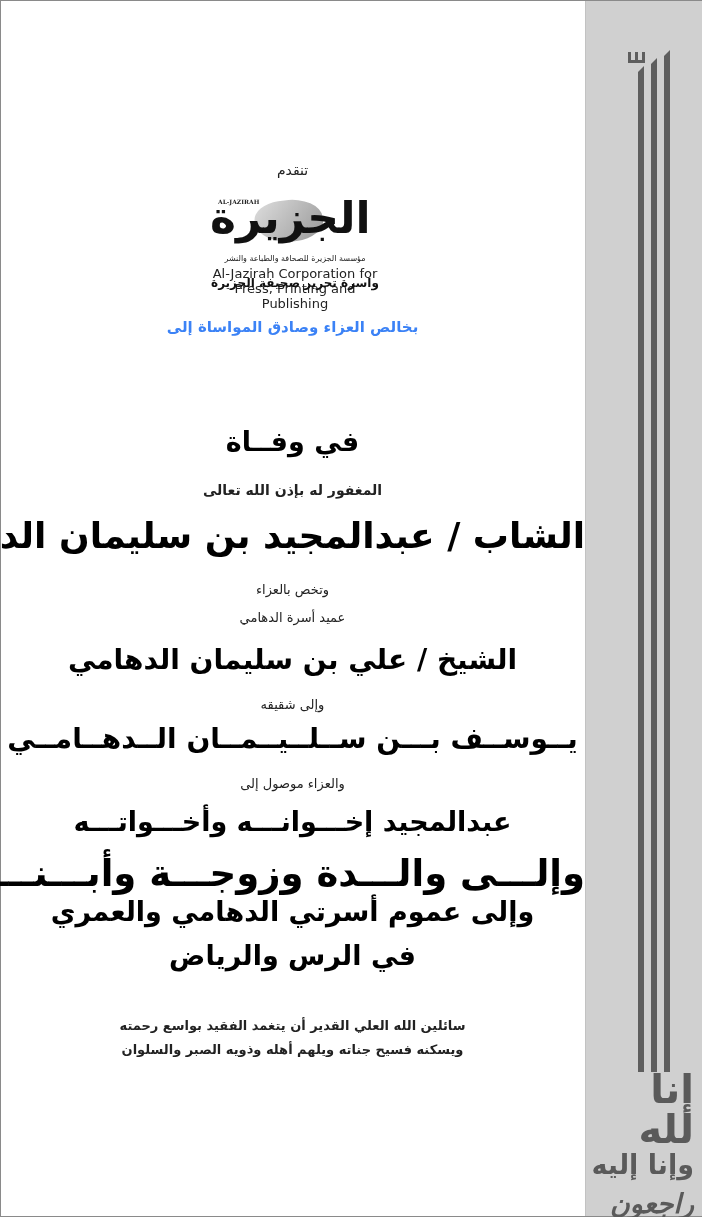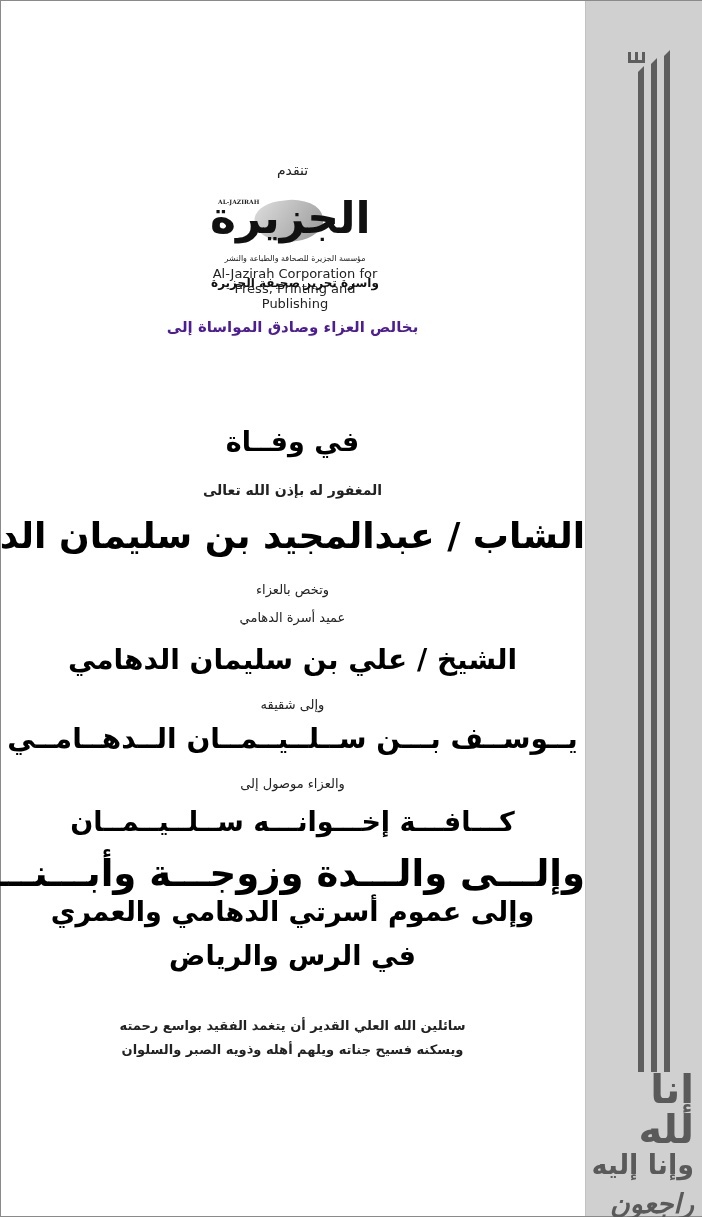--- a/index.html
+++ b/index.html
@@ -22,21 +22,21 @@
            color: #5a5a5a; font-family: "DejaVu Sans", sans-serif; font-weight: bold;
            direction: rtl; line-height: 1; }
   .verse .l1 { font-size: 40px; letter-spacing: -1px; }
   .verse .l2 { font-size: 27px; margin-top: 2px; }
   .verse .l3 { font-size: 27px; margin-top: 12px; font-style: italic; }
 
   .content { position: absolute; left: 0; top: 0; width: 585px; height: 942px;
              direction: rtl; text-align: center; }
   .line { position: absolute; left: 0; width: 585px; text-align: center; white-space: nowrap; }
   .small { font-size: 13px; font-weight: normal; color: #222; }
-  .med { font-size: 16px; color: #4c1d95; }
+  .med { font-size: 16px; color: #3b82f6; }
   .big { font-weight: bold; color: #000; }
 
   .logo { position: absolute; left: 200px; top: 192px; width: 190px; height: 100px; direction: ltr; }
   .logo .latin-mark { position: absolute; left: 18px; top: 6px; font-size: 6px; font-family: "DejaVu Serif", serif; font-weight: bold; color: #222; }
   .logo .map { position: absolute; left: 55px; top: 8px; width: 68px; height: 42px;
                background: linear-gradient(135deg, #d9d9d9, #8d8d8d); border-radius: 40% 55% 45% 60%;
                transform: rotate(-8deg); opacity: .9; }
   .logo .wordmark { position: absolute; left: 10px; top: 4px; width: 170px; text-align: left;
                     font-size: 44px; font-weight: bold; color: #111; direction: rtl; line-height: 1; }
   .logo .ar-sub { position: absolute; left: 0; top: 62px; width: 190px; text-align: center; font-size: 8px; color: #222; direction: rtl; }
@@ -65,21 +65,21 @@
   <div class="line small" style="top:482px;font-size:14px;font-weight:bold;">المغفور له بإذن الله تعالى</div>
   <div class="line big" style="top:515px;font-size:36px;">الشاب / عبدالمجيد بن سليمان الدهامي</div>
 
   <div class="line small" style="top:582px;">وتخص بالعزاء</div>
   <div class="line small" style="top:610px;">عميد أسرة الدهامي</div>
   <div class="line big" style="top:643px;font-size:28px;">الشيخ / علي بن سليمان الدهامي</div>
   <div class="line small" style="top:697px;">وإلى شقيقه</div>
   <div class="line big" style="top:722px;font-size:28px;">يــوســف بـــن ســلــيــمــان الــدهــامــي</div>
   <div class="line small" style="top:776px;">والعزاء موصول إلى</div>
 
-  <div class="line big" style="top:806px;font-size:27px;">كـــافـــة إخـــوانـــه ســلــيــمــان</div>
+  <div class="line big" style="top:806px;font-size:27px;">عبدالمجيد إخـــوانـــه وأخـــواتـــه</div>
   <div class="line big" style="top:852px;font-size:37px;">وإلـــى والـــدة وزوجـــة وأبـــنـــاء الفقيد</div>
   <div class="line big" style="top:896px;font-size:27px;">وإلى عموم أسرتي الدهامي والعمري</div>
   <div class="line big" style="top:940px;font-size:27px;">في الرس والرياض</div>
 
   <div class="line small" style="top:1018px;font-weight:bold;">سائلين الله العلي القدير أن يتغمد الفقيد بواسع رحمته</div>
   <div class="line small" style="top:1042px;font-weight:bold;">ويسكنه فسيح جناته ويلهم أهله وذويه الصبر والسلوان</div>
 </div>
 
 <div class="side">
   <div class="shadda"></div>

